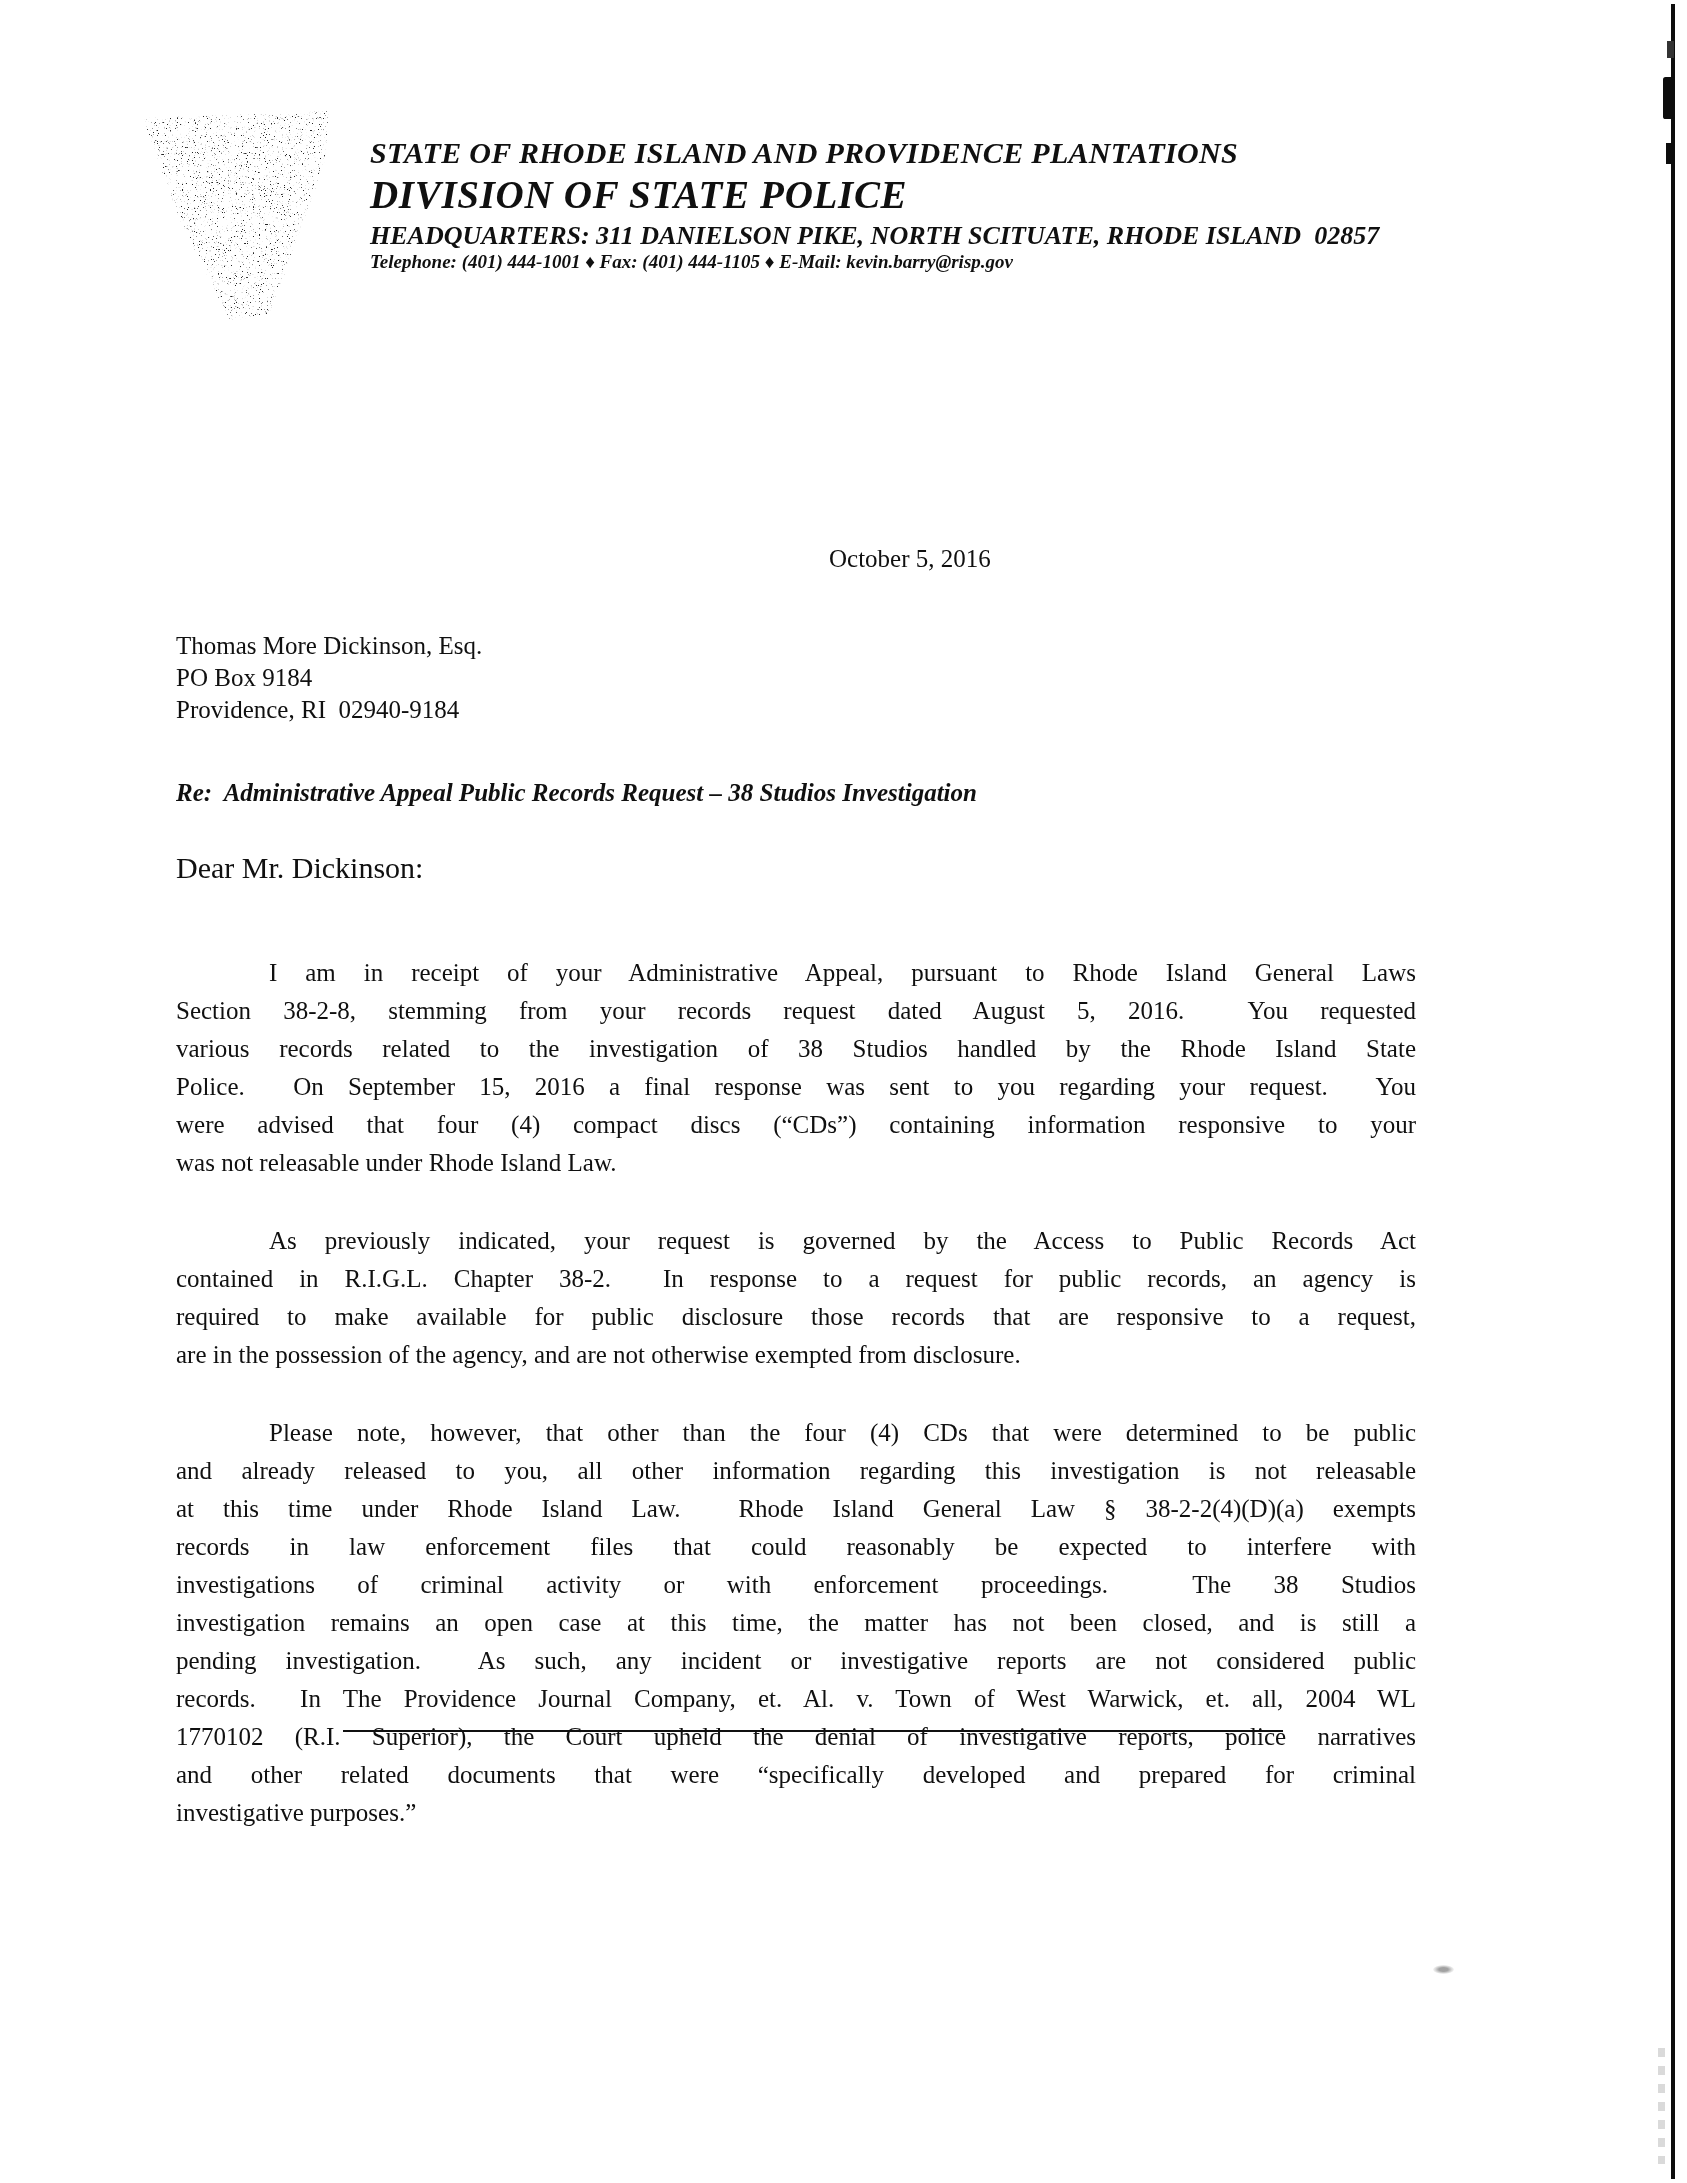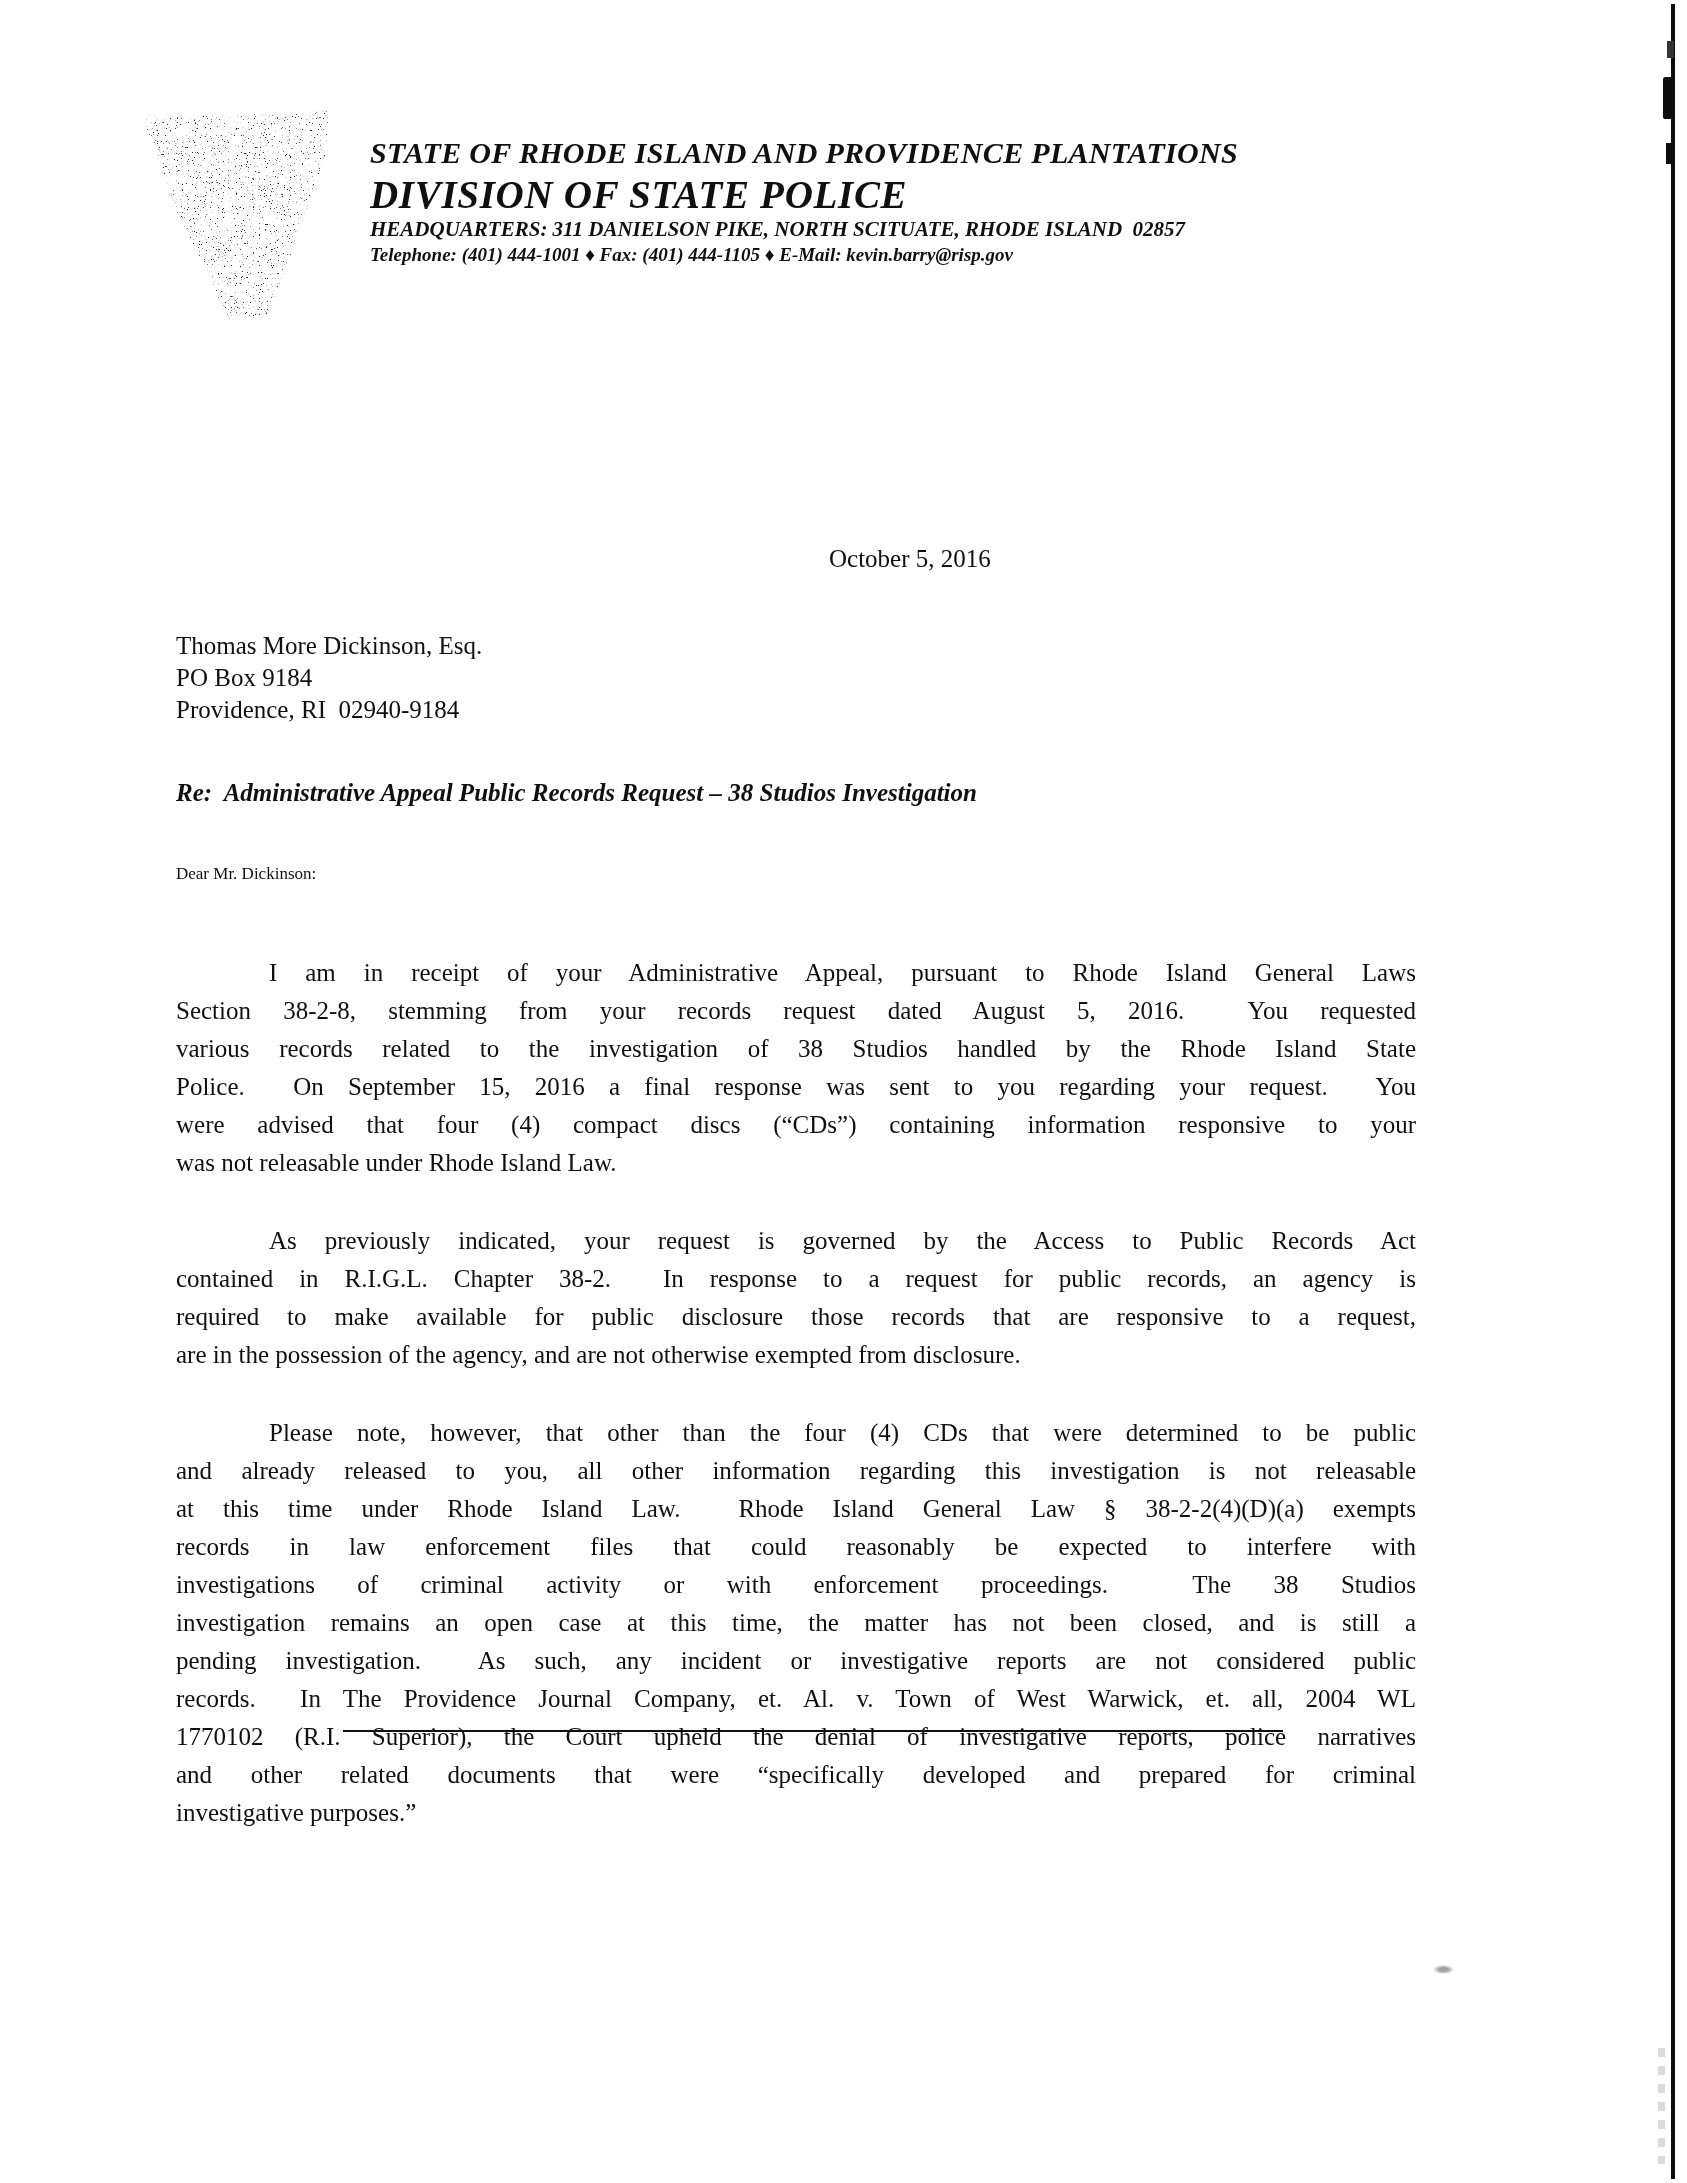--- a/index.html
+++ b/index.html
@@ -5,33 +5,33 @@
   html,body{margin:0;padding:0;background:#ffffff;}
   .page{
     position:relative;width:1687px;height:2183px;background:#ffffff;overflow:hidden;
     font-family:"Liberation Serif","DejaVu Serif",serif;color:#101010;
   }
   
   .letterhead{position:absolute;left:370px;top:136px;width:1072px;
               font-weight:bold;font-style:italic;}
   .lh1{font-size:30px;line-height:34px;letter-spacing:0.3px;}
   .lh2{font-size:39px;line-height:42px;margin-top:4px;letter-spacing:0.7px;}
-  .lh3{font-size:21px;line-height:24px;margin-top:1px;}
+  .lh3{font-size:26px;line-height:24px;margin-top:8px;}
   .lh4{font-size:19px;line-height:22px;margin-top:3.3px;}
   
   .seal{position:absolute;left:139px;top:110px;width:195px;height:218px;}
   
   .office{position:absolute;left:176px;top:351px;font-weight:bold;letter-spacing:0.3px;}
   .of{font-size:16.5px;line-height:24.5px;}
   .of-name{font-size:20.5px;line-height:26.5px;}
   
   .dateline{position:absolute;left:829px;top:545px;font-size:25px;}
   .recipient{position:absolute;left:176px;top:630px;font-size:25px;line-height:32px;}
   .subject{position:absolute;left:176px;top:779px;font-size:25px;font-weight:bold;font-style:italic;}
-  .salutation{position:absolute;left:176px;top:851px;font-size:17px;margin-top:13px;}
+  .salutation{position:absolute;left:176px;top:851px;font-size:30px;}
   
   .bodytext{position:absolute;left:176px;top:954px;width:1240px;font-size:25px;}
   .para{margin:0 0 40px 0;}
   .ln{line-height:38px;text-align:justify;}
   .just{text-align-last:justify;}
   .ind{text-indent:93px;}
   .ul{border-bottom:2.6px solid #101010;padding-bottom:18px;}
   
   .scanline{position:absolute;left:1671px;top:4px;width:4px;height:2175px;background:#0d0d0d;}
   .blotch-a{position:absolute;left:1663px;top:77px;width:12px;height:42px;background:#0d0d0d;border-radius:2.6px;}

